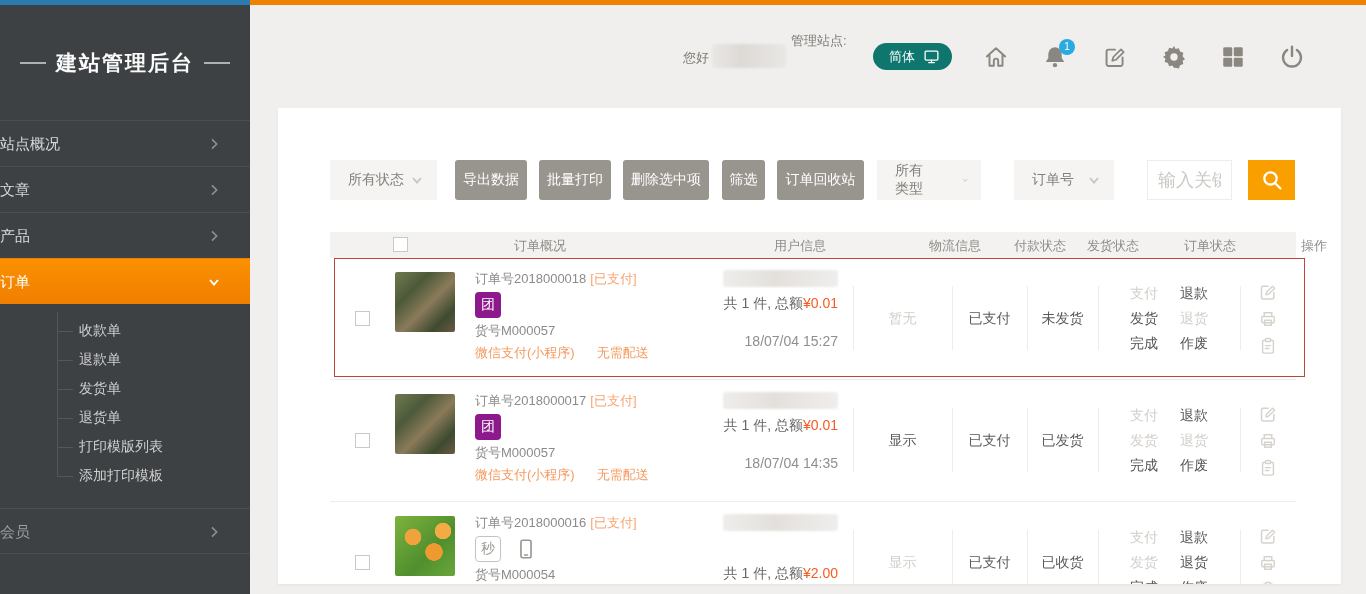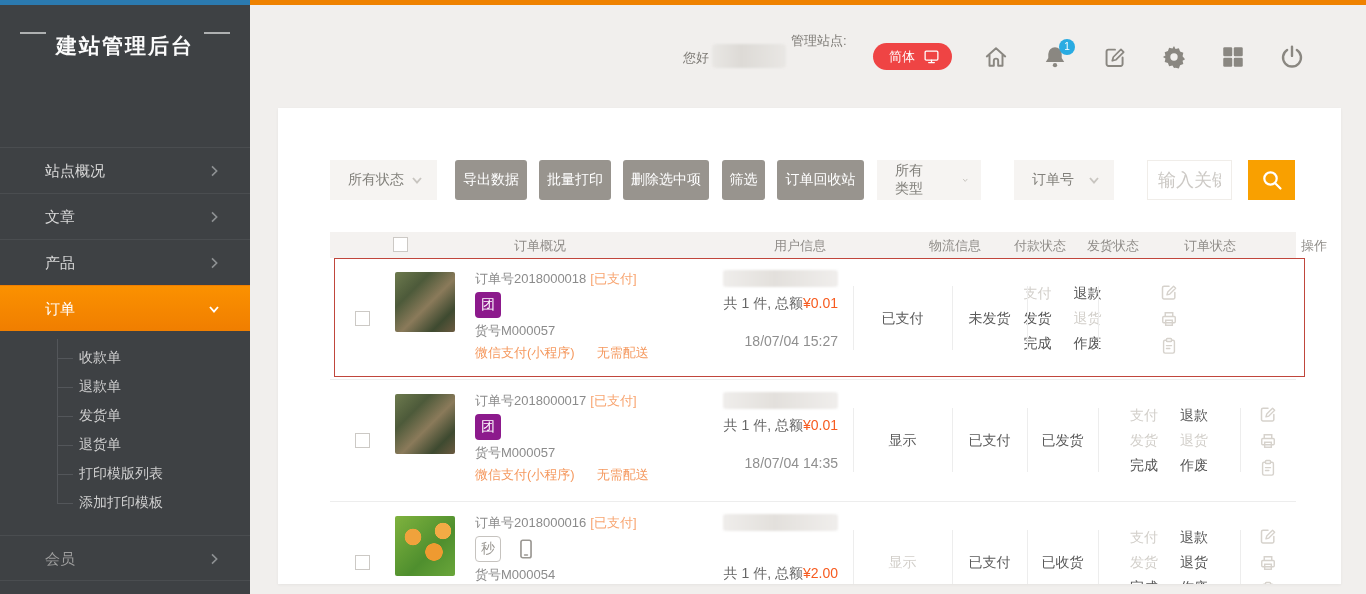--- a/index.html
+++ b/index.html
@@ -6,43 +6,43 @@
   html,body { width:1366px; height:594px; overflow:hidden; background:#f1efed;
     font-family:"Liberation Sans", sans-serif; }
 
   
   .topbar { position:absolute; top:0; left:0; width:1366px; height:5px; display:flex; }
   .topbar .blue { width:250px; background:#2b7ab0; }
   .topbar .orange { flex:1; background:#ef8200; }
 
   
   .sidebar { position:absolute; left:0; top:5px; width:250px; height:589px; background:#3e4144; color:#d9d9d9; }
-  .logo { height:115px; display:flex; justify-content:center; color:#fbfbfb;
-    font-size:21px; font-weight:bold; letter-spacing:2px;margin-top:27px; }
+  .logo { height:115px; display:flex; align-items:center; justify-content:center; color:#fbfbfb;
+    font-size:21px; font-weight:bold; letter-spacing:2px; }
   .logo .dash { display:inline-block; width:26px; height:2px; background:#aeb0b1; margin:0 10px; }
-  .m-item { position:relative; height:46px; line-height:46px; padding-left:45px; font-size:15px;
+  .m-item { position:relative; height:46px; line-height:46px; font-size:15px;
     border-top:1px solid #4a4d50; cursor:pointer; }
   .m-item .chev { position:absolute; right:28px; top:15px; width:16px; height:16px; color:#8e9193; }
   .m-item.active { background:linear-gradient(#fb9100,#f07e00); color:#fff; border-top-color:#f07e00; }
   .m-item.active .chev { color:#fff; }
   .m-item.dim { color:#9d9d9d; }
   .submenu { position:relative; margin:12px 0 18px 57px; list-style:none; font-size:14px; }
   .submenu::before { content:''; position:absolute; left:0; top:-4px; bottom:14px; width:1px; background:#53565a; }
   .submenu li { position:relative; height:29px; line-height:29px; padding-left:22px; color:#cfcfcf; cursor:pointer; }
   .submenu li::before { content:''; position:absolute; left:0; top:50%; width:16px; height:1px; background:#53565a; }
   .submenu li.sel span { color:#ff8a00; border:1px solid #b0443c; padding:3px 13px; margin-left:-12px; }
   .member { border-bottom:1px solid #4a4d50; }
 
   
   .greet { position:absolute; top:49px; left:683px; font-size:13px; color:#7d7a75; }
   .redact-h { position:absolute; top:44px; left:712px; width:74px; height:24px; border-radius:4px;
     background:linear-gradient(90deg,#e9e7e4,#dddad6 40%,#e9e7e4); filter:blur(1px); }
   .site-label { position:absolute; top:32px; left:791px; font-size:13px; color:#7d7a75; }
   .lang-pill { position:absolute; top:43px; left:873px; height:27px; padding:0 12px 0 16px; border-radius:14px;
-    background:#ef4444; color:#fff; font-size:13px; display:flex; align-items:center; gap:8px; cursor:pointer; }
+    background:#0f766e; color:#fff; font-size:13px; display:flex; align-items:center; gap:8px; cursor:pointer; }
   .hicon { position:absolute; top:44px; width:26px; height:26px; color:#8a8781; cursor:pointer; }
   .hicon svg { width:26px; height:26px; }
   .badge-dot { position:absolute; top:-5px; right:-7px; min-width:16px; height:16px; border-radius:8px;
     background:#29abe2; color:#fff; font-size:10px; line-height:16px; text-align:center; padding:0 4px; }
 
   
   .card { position:absolute; left:278px; top:108px; width:1063px; height:476px; background:#fff;
     box-shadow:0 1px 3px rgba(0,0,0,.05); overflow:hidden; }
 
   
@@ -306,20 +306,23 @@
               <span>无需配送</span>
             </div>
         </div>
       </div>
       <div class="cell c-user">
         <div class="redact-r"></div>
         <div><span class="qty">共 1 件, 总额</span><span class="amt">¥0.01</span></div>
         <div class="udate">18/07/04 15:27</div>
       </div>
       <div class="cell sep">
+          <span class="cval muted">暂无</span>
+        </div>
+      <div class="cell sep">
           <span class="cval">已支付</span>
         </div>
       <div class="cell sep">
           <span class="cval">未发货</span>
         </div>
       <div class="cell sep c-status">
         <span class="slink muted">支付</span>
         <span class="slink">退款</span>
         <span class="slink">发货</span>
         <span class="slink muted">退货</span>

